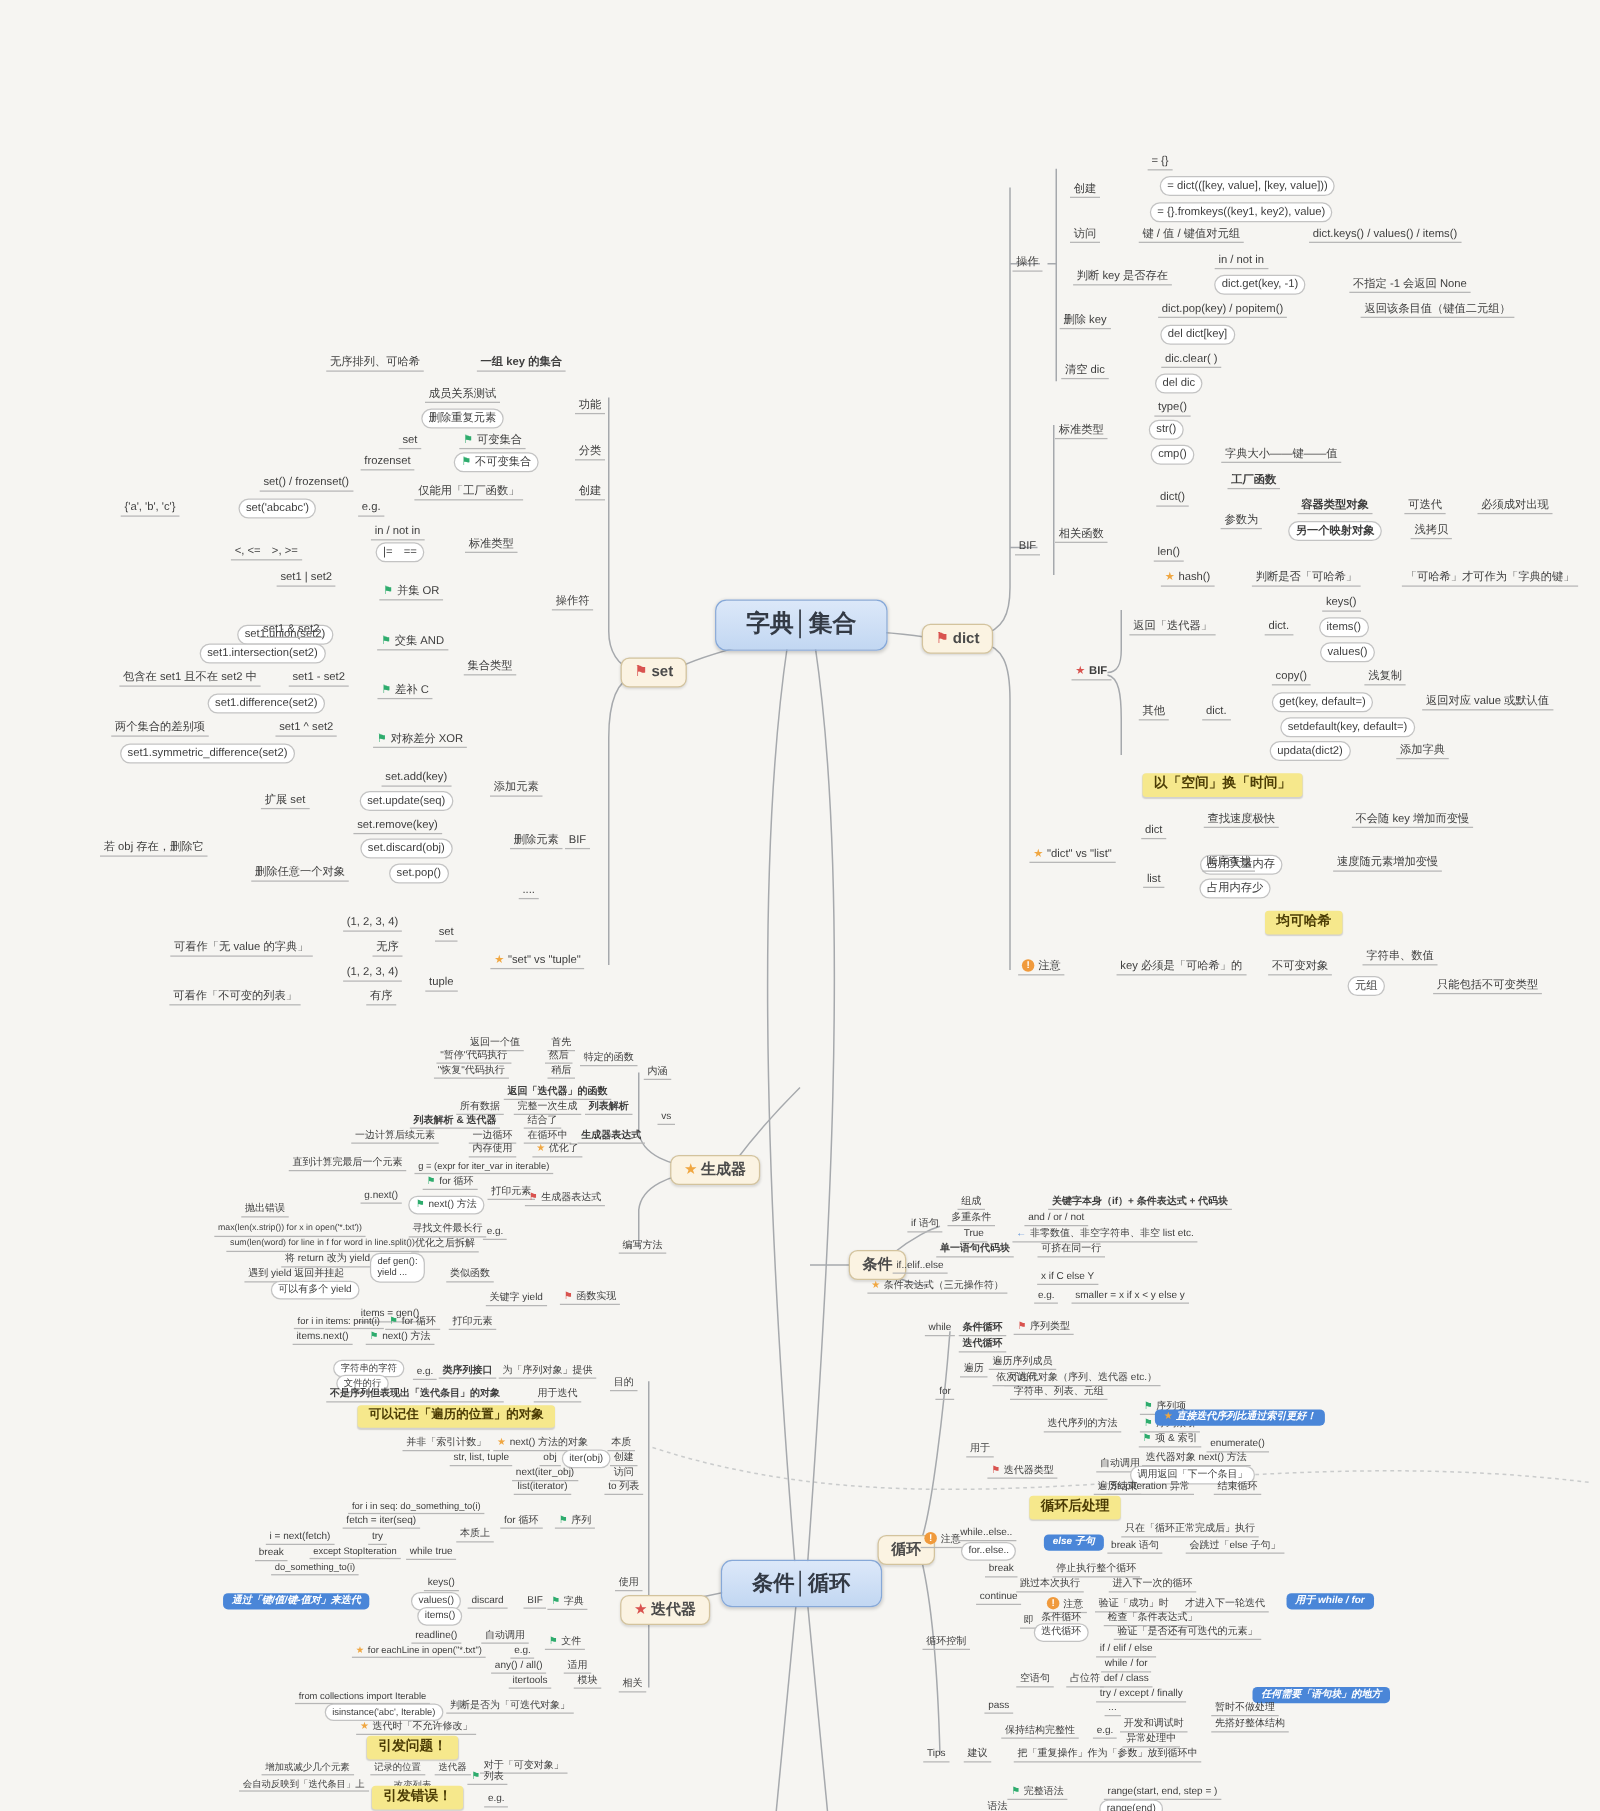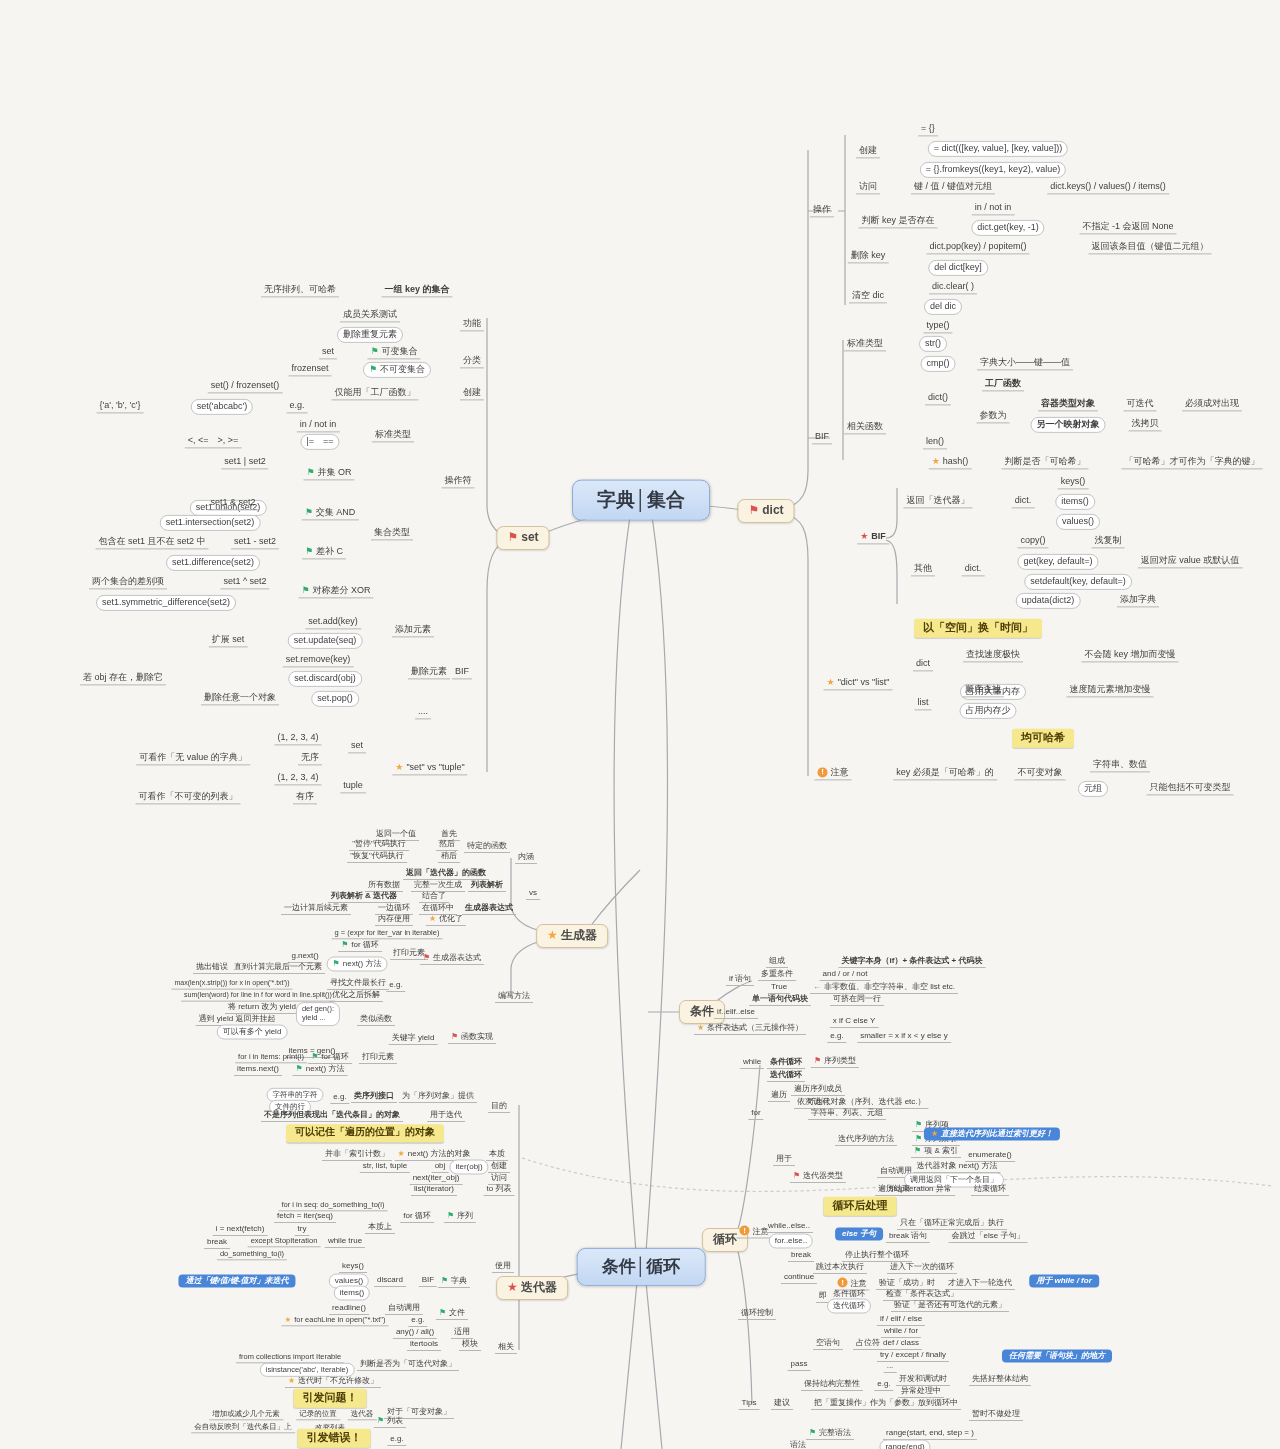--- a/index.html
+++ b/index.html
@@ -218,21 +218,21 @@
       <div class="n plainB" style="left: 489px; top: 909px; font-size: 8px;"><span>生成器表达式</span></div>
       <div class="n plain" style="left: 394px; top: 920px; font-size: 8px;"><span>内存使用</span></div>
       <div class="n plain" style="left: 446px; top: 920px; font-size: 8px;"><span class="ic ic-gs">★</span><span>优化了</span></div>
       <div class="n plain" style="left: 387px; top: 934px; font-size: 7.5px;"><span>g = (expr for iter_var in iterable)</span></div>
       <div class="n plain" style="left: 360px; top: 946px; font-size: 8px;"><span class="ic ic-gf">⚑</span><span>for 循环</span></div>
       <div class="n plain" style="left: 409px; top: 954px; font-size: 8px;"><span>打印元素</span></div>
       <div class="n plain" style="left: 305px; top: 957px; font-size: 8px;"><span>g.next()</span></div>
       <div class="n box" style="left: 357px; top: 964px; font-size: 8px;"><span class="ic ic-gf">⚑</span><span>next() 方法</span></div>
       <div class="n plain" style="left: 452px; top: 959px; font-size: 8px;"><span class="ic ic-rf">⚑</span><span>生成器表达式</span></div>
       <div class="n plain" style="left: 212px; top: 968px; font-size: 8px;"><span>抛出错误</span></div>
-      <div class="n plain" style="left: 278px; top: 968px; font-size: 8px;"><span>直到计算完最后一个元素</span></div>
+      <div class="n plain" style="left: 278px; top: 931px; font-size: 8px;"><span>直到计算完最后一个元素</span></div>
       <div class="n plain" style="left: 232px; top: 984px; font-size: 7px;"><span>max(len(x.strip()) for x in open('*.txt'))</span></div>
       <div class="n plain" style="left: 358px; top: 984px; font-size: 8px;"><span>寻找文件最长行</span></div>
       <div class="n plain" style="left: 396px; top: 986px; font-size: 8px;"><span>e.g.</span></div>
       <div class="n plain" style="left: 258px; top: 996px; font-size: 7px;"><span>sum(len(word) for line in f for word in line.split())</span></div>
       <div class="n plain" style="left: 356px; top: 996px; font-size: 8px;"><span>优化之后拆解</span></div>
       <div class="n plain" style="left: 514px; top: 997px; font-size: 8px;"><span>编写方法</span></div>
       <div class="n plain" style="left: 262px; top: 1008px; font-size: 8px;"><span>将 return 改为 yield</span></div>
       <div class="n box" style="left: 318px; top: 1014px; font-size: 7.5px;"><span>def gen():
 yield ...</span></div>
       <div class="n plain" style="left: 376px; top: 1020px; font-size: 8px;"><span>类似函数</span></div>
@@ -377,21 +377,21 @@
       <div class="n plain" style="left: 901px; top: 1344px; font-size: 8px;"><span>def / class</span></div>
       <div class="n plain" style="left: 913px; top: 1356px; font-size: 8px;"><span>try / except / finally</span></div>
       <div class="n plain" style="left: 890px; top: 1367px; font-size: 8px;"><span>...</span></div>
       <div class="n plain" style="left: 799px; top: 1365px; font-size: 8px;"><span>pass</span></div>
       <div class="n blue" style="left: 1057px; top: 1356px; font-size: 8px;"><span>任何需要「语句块」的地方</span></div>
       <div class="n plain" style="left: 832px; top: 1385px; font-size: 8px;"><span>保持结构完整性</span></div>
       <div class="n plain" style="left: 884px; top: 1385px; font-size: 8px;"><span>e.g.</span></div>
       <div class="n plain" style="left: 923px; top: 1380px; font-size: 8px;"><span>开发和调试时</span></div>
       <div class="n plain" style="left: 1000px; top: 1380px; font-size: 8px;"><span>先搭好整体结构</span></div>
       <div class="n plain" style="left: 921px; top: 1392px; font-size: 8px;"><span>异常处理中</span></div>
-      <div class="n plain" style="left: 996px; top: 1367px; font-size: 8px; margin-top: 48px;"><span>暂时不做处理</span></div>
+      <div class="n plain" style="left: 996px; top: 1367px; font-size: 8px;"><span>暂时不做处理</span></div>
       <div class="n plain" style="left: 749px; top: 1404px; font-size: 8px;"><span>Tips</span></div>
       <div class="n plain" style="left: 782px; top: 1404px; font-size: 8px;"><span>建议</span></div>
       <div class="n plain" style="left: 886px; top: 1404px; font-size: 8px;"><span>把「重复操作」作为「参数」放到循环中</span></div>
       <div class="n plain" style="left: 830px; top: 1434px; font-size: 8px;"><span class="ic ic-gf">⚑</span><span>完整语法</span></div>
       <div class="n plain" style="left: 930px; top: 1434px; font-size: 8px;"><span>range(start, end, step = )</span></div>
       <div class="n plain" style="left: 798px; top: 1446px; font-size: 8px;"><span>语法</span></div>
       <div class="n box" style="left: 905px; top: 1447px; font-size: 8px;"><span>range(end)</span></div>
     </div>
 </div>
 

